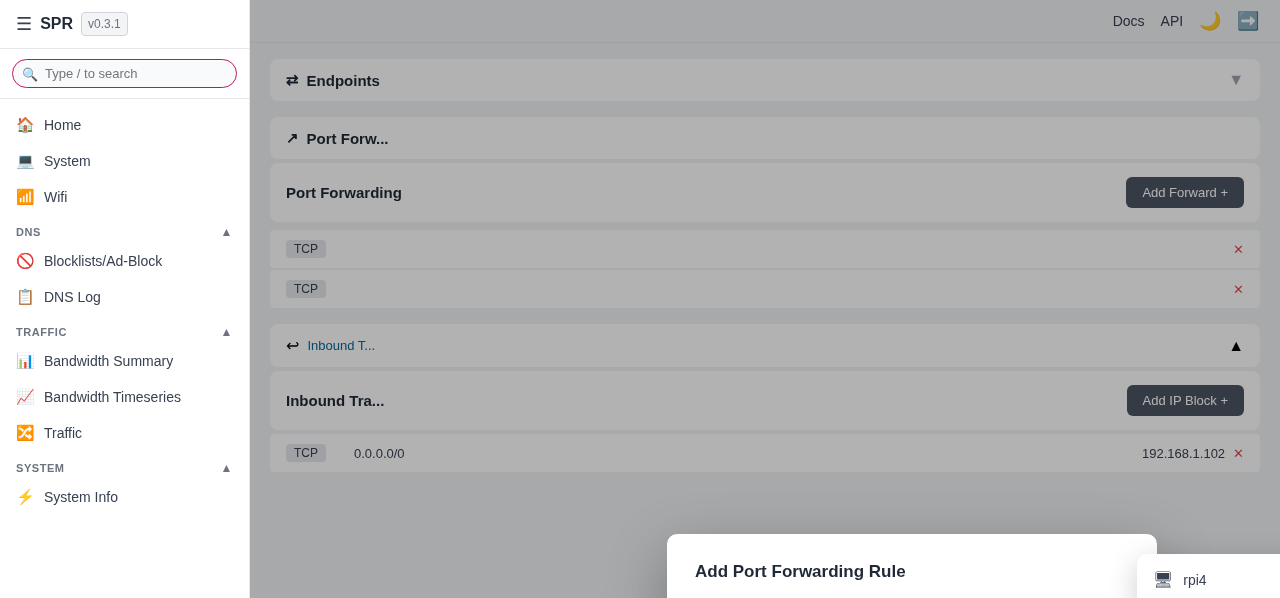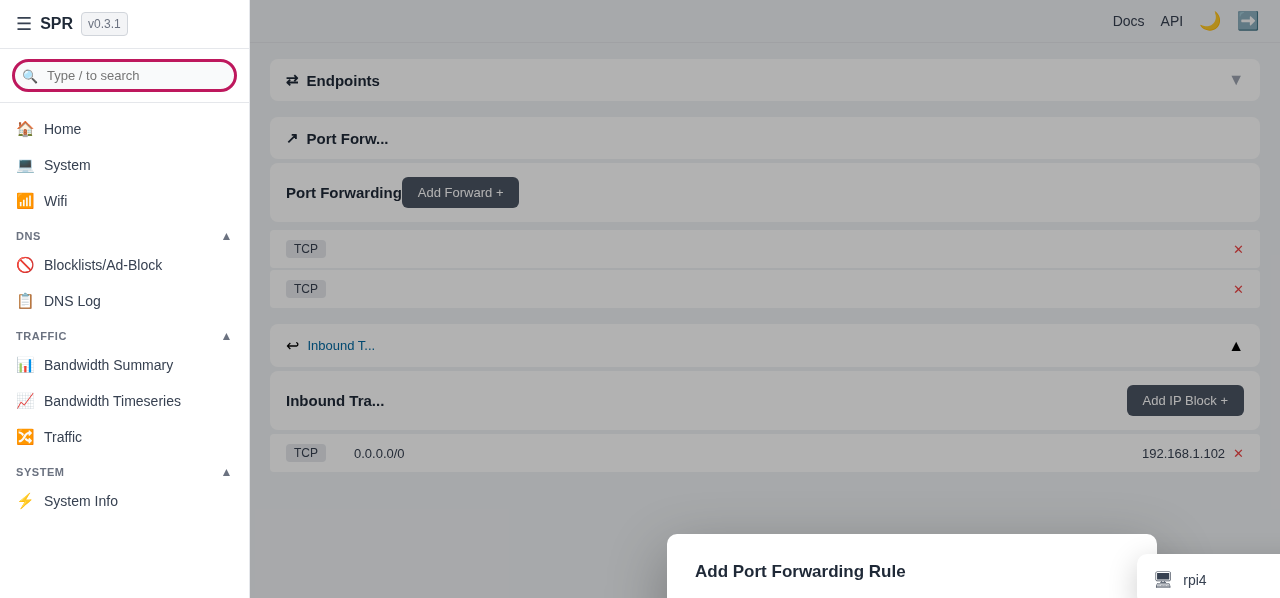--- a/index.html
+++ b/index.html
@@ -24,21 +24,21 @@
     }
     .sidebar-menu-icon { font-size: 18px; color: #374151; cursor: pointer; }
     .sidebar-logo { font-weight: 700; font-size: 16px; color: #1f2937; }
     .sidebar-version { font-size: 12px; color: #6b7280; background: #f3f4f6; border-radius: 4px; padding: 4px 6px; border: 1px solid #d1d5db; }
     .sidebar-search {
       padding: 10px 12px;
       border-bottom: 1px solid #e5e7eb;
     }
     .sidebar-search input {
       width: 100%;
-      border: 3px solid #be185d;
+      border: 1px solid #be185d;
       border-radius: 20px;
       padding: 6px 12px 6px 32px;
       font-size: 13px;
       color: #6b7280;
       background: #f9fafb;
       outline: none;
     }
     .search-wrap { position: relative; }
     .search-wrap .search-ico { position: absolute; left: 10px; top: 50%; transform: translateY(-50%); color: #9ca3af; font-size: 13px; }
     .sidebar-nav { flex: 1; overflow-y: auto; padding: 8px 0; }
@@ -238,21 +238,21 @@
       </div>
     </div>
 
     <div class="bg-section">
       <div class="bg-section-header">
         <div class="bg-section-title">
           <span>↗</span>
           <span>Port Forw...</span>
         </div>
       </div>
-      <div style="background:#fff; border-radius:8px; padding:14px 16px; display:flex; align-items:center; justify-content:flex-start; margin-bottom:8px;">
+      <div style="background:#fff; border-radius:8px; padding:14px 16px; display:flex; align-items:center; justify-content:space-between; margin-bottom:8px;">
         <span style="font-size:15px; font-weight:600; color:#1f2937;">Port Forwarding</span>
         <button class="add-btn">Add Forward +</button>
       </div>
       <div class="table-row">
         <span class="badge">TCP</span>
         <span class="delete-icon">✕</span>
       </div>
       <div class="table-row">
         <span class="badge">TCP</span>
         <span class="delete-icon">✕</span>

